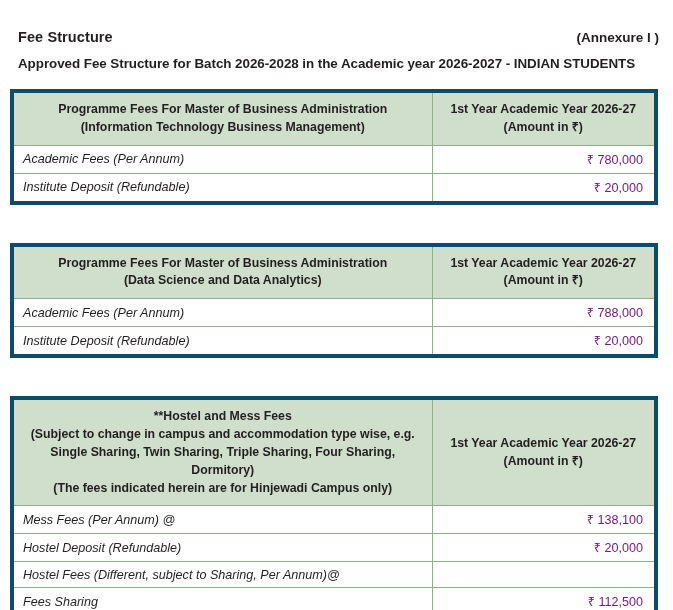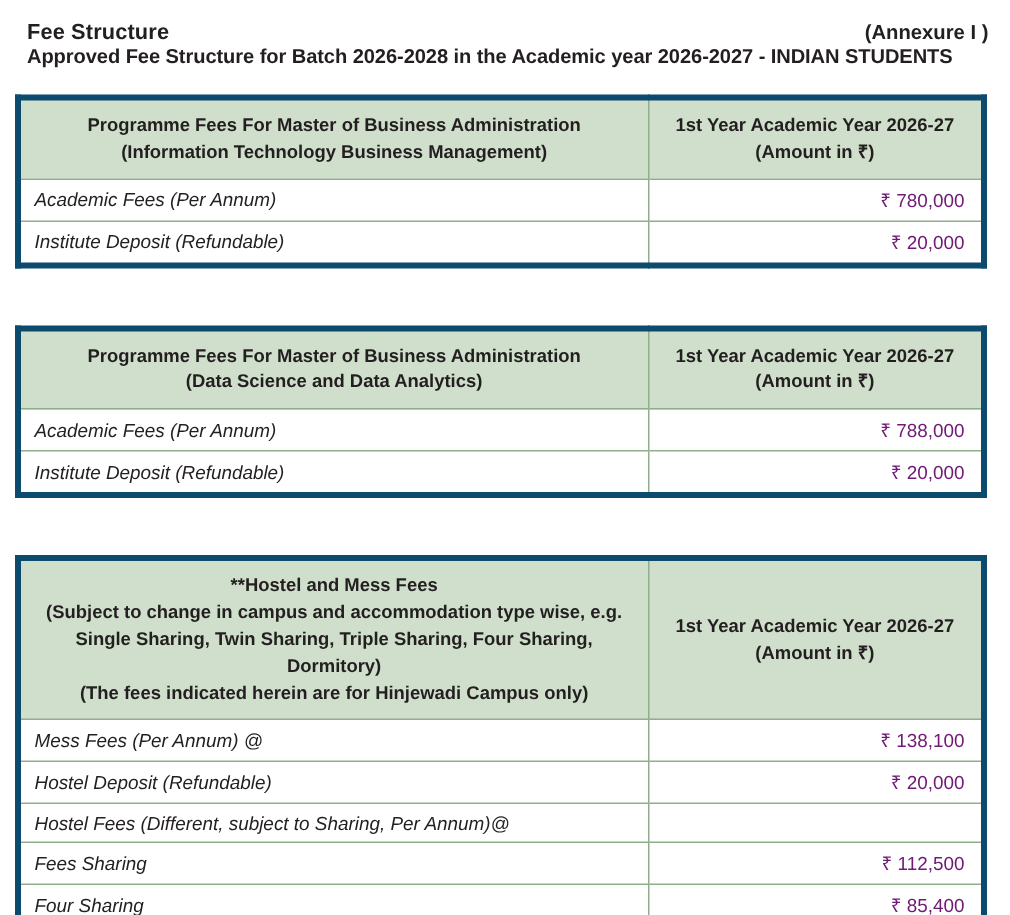--- a/index.html
+++ b/index.html
@@ -21,37 +21,38 @@
     height: 610px;
     padding: 0;
   }
 
   
   .title-row {
     display: flex;
     align-items: baseline;
     justify-content: space-between;
     padding: 0 14px 0 18px;
-    margin-top: 14px;
+    margin-top: 29px;
   }
   .doc-title {
     font-size: 14.5px;
     font-weight: bold;
     letter-spacing: 0.1px;
     color: #231f20;
     white-space: nowrap;
   }
   .annexure {
     font-size: 13.5px;
     font-weight: bold;
     color: #231f20;
     white-space: nowrap;
   }
   .subtitle {
     padding: 0 18px;
+    margin-top: 11px;
     font-size: 13.4px;
     font-weight: bold;
     letter-spacing: -0.05px;
     color: #231f20;
     white-space: nowrap;
   }
 
   
   .fee-table {
     width: 645px;

